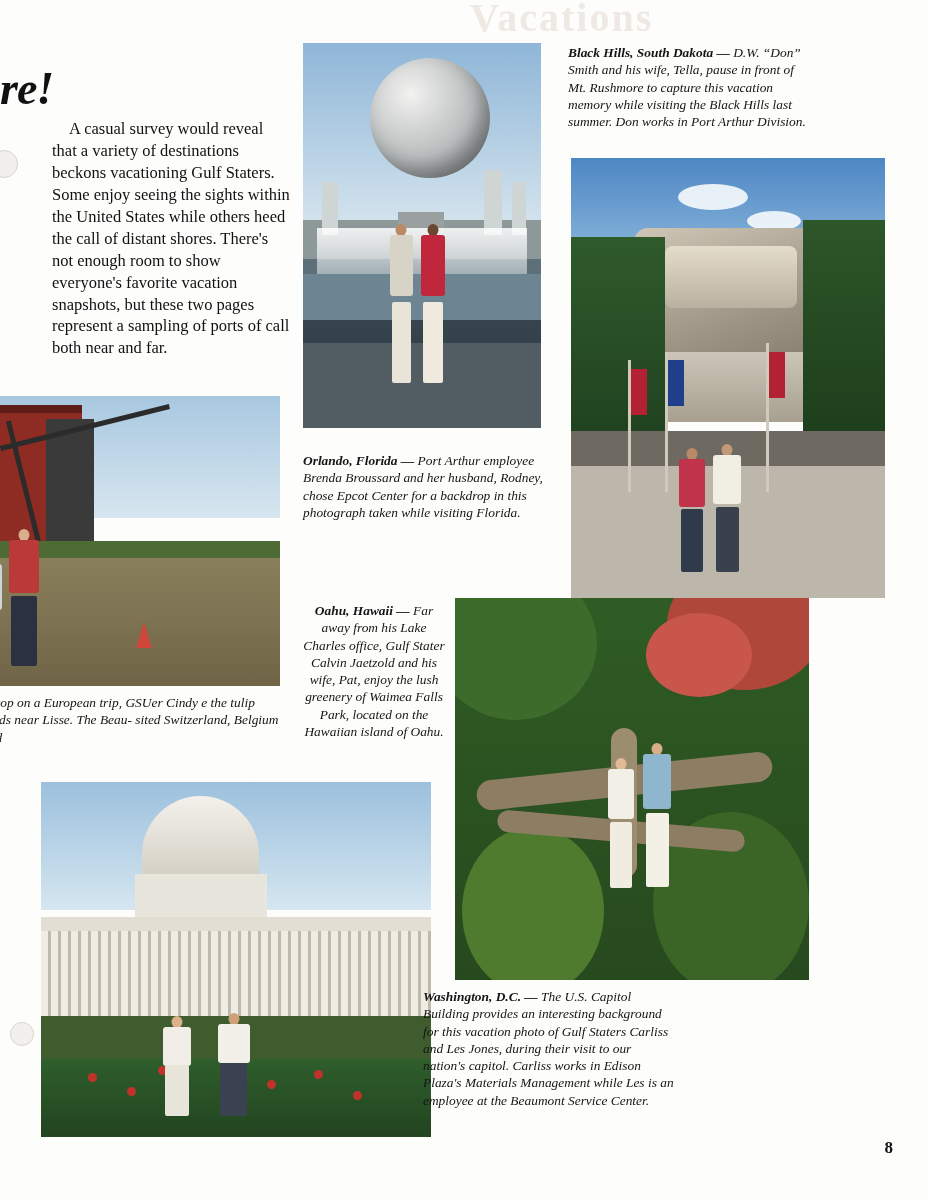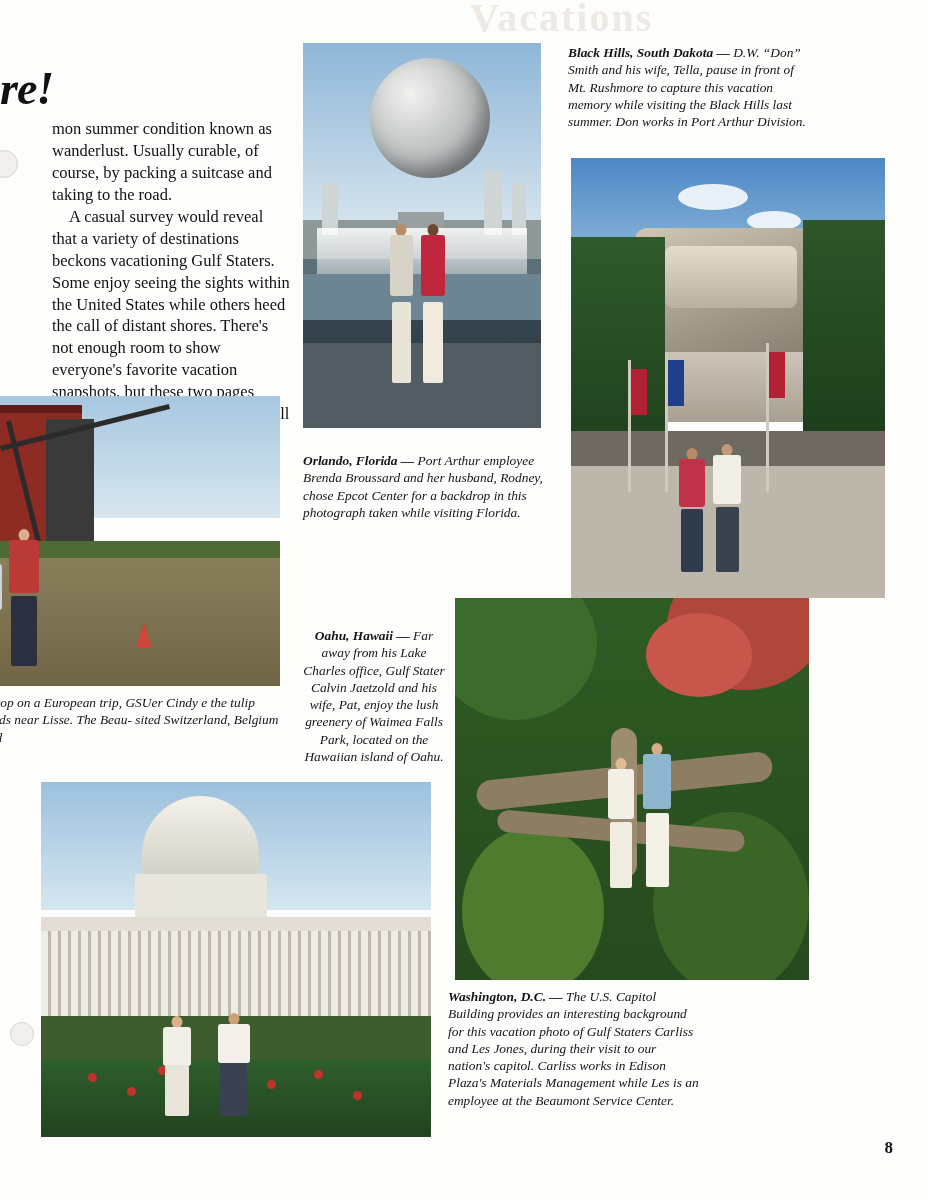--- a/index.html
+++ b/index.html
@@ -73,21 +73,21 @@
     font-family: "Liberation Serif", serif;
     font-style: italic;
     font-size: 13.4px;
     line-height: 1.29;
     color: #141414;
   }
   .caption b {
     font-weight: bold;
     font-style: italic;
   }
-  .caption.center { text-align: center; margin-top: 25px; }
+  .caption.center { text-align: center; }
 
   .pagenum {
     position: absolute;
     right: 34px;
     bottom: 42px;
     font-family: "Liberation Serif", serif;
     font-weight: bold;
     font-size: 17px;
   }
 
@@ -174,21 +174,20 @@
 
 <div class="page">
 
   <div class="ghost-title">Vacations</div>
   <div class="headline">here!</div>
 
   <div class="hole" style="left:-10px; top:150px; width:26px; height:26px;"></div>
   <div class="hole" style="left:10px; top:1022px; width:22px; height:22px;"></div>
 
   <div class="bodycol">
-    <p>mon summer condition known as wanderlust. Usually curable, of course, by packing a suitcase and taking to the road.</p>
     <p class="indent">A casual survey would reveal that a variety of destinations beckons vacationing Gulf Staters. Some enjoy seeing the sights within the United States while others heed the call of distant shores. There's not enough room to show everyone's favorite vacation snapshots, but these two pages represent a sampling of ports of call both near and far.</p>
   </div>
 
   <div class="photo" id="ph-epcot" style="left:303px; top:43px; width:238px; height:385px;">
     <div class="sky"></div>
     <div class="plaza"></div>
     <div class="band"></div>
     <div class="tower" style="left:8%; top:36%; width:16px; height:14%;"></div>
     <div class="tower" style="left:76%; top:33%; width:18px; height:17%;"></div>
     <div class="tower" style="left:88%; top:36%; width:14px; height:14%;"></div>
@@ -319,18 +318,18 @@
       <div class="person-top" style="background:#f0eee6;"></div>
       <div class="person-bot" style="background:#e8e5da;"></div>
     </div>
     <div class="person" style="left:44%; top:65%; width:42px; height:31%;">
       <div class="person-head" style="background:#cf9f78;"></div>
       <div class="person-top" style="background:#f2f0e8;"></div>
       <div class="person-bot" style="background:#3a4150;"></div>
     </div>
   </div>
 
-  <div class="caption" style="left:448px; top:988px; width:252px;">
+  <div class="caption" style="left:423px; top:988px; width:252px;">
     <b>Washington, D.C. —</b><span> The U.S. Capitol Building provides an interesting background for this vacation photo of Gulf Staters Carliss and Les Jones, during their visit to our nation's capitol. Carliss works in Edison Plaza's Materials Management while Les is an employee at the Beaumont Service Center.</span>
   </div>
 
   <div class="pagenum">8</div>
 </div>
 
 </body></html>

